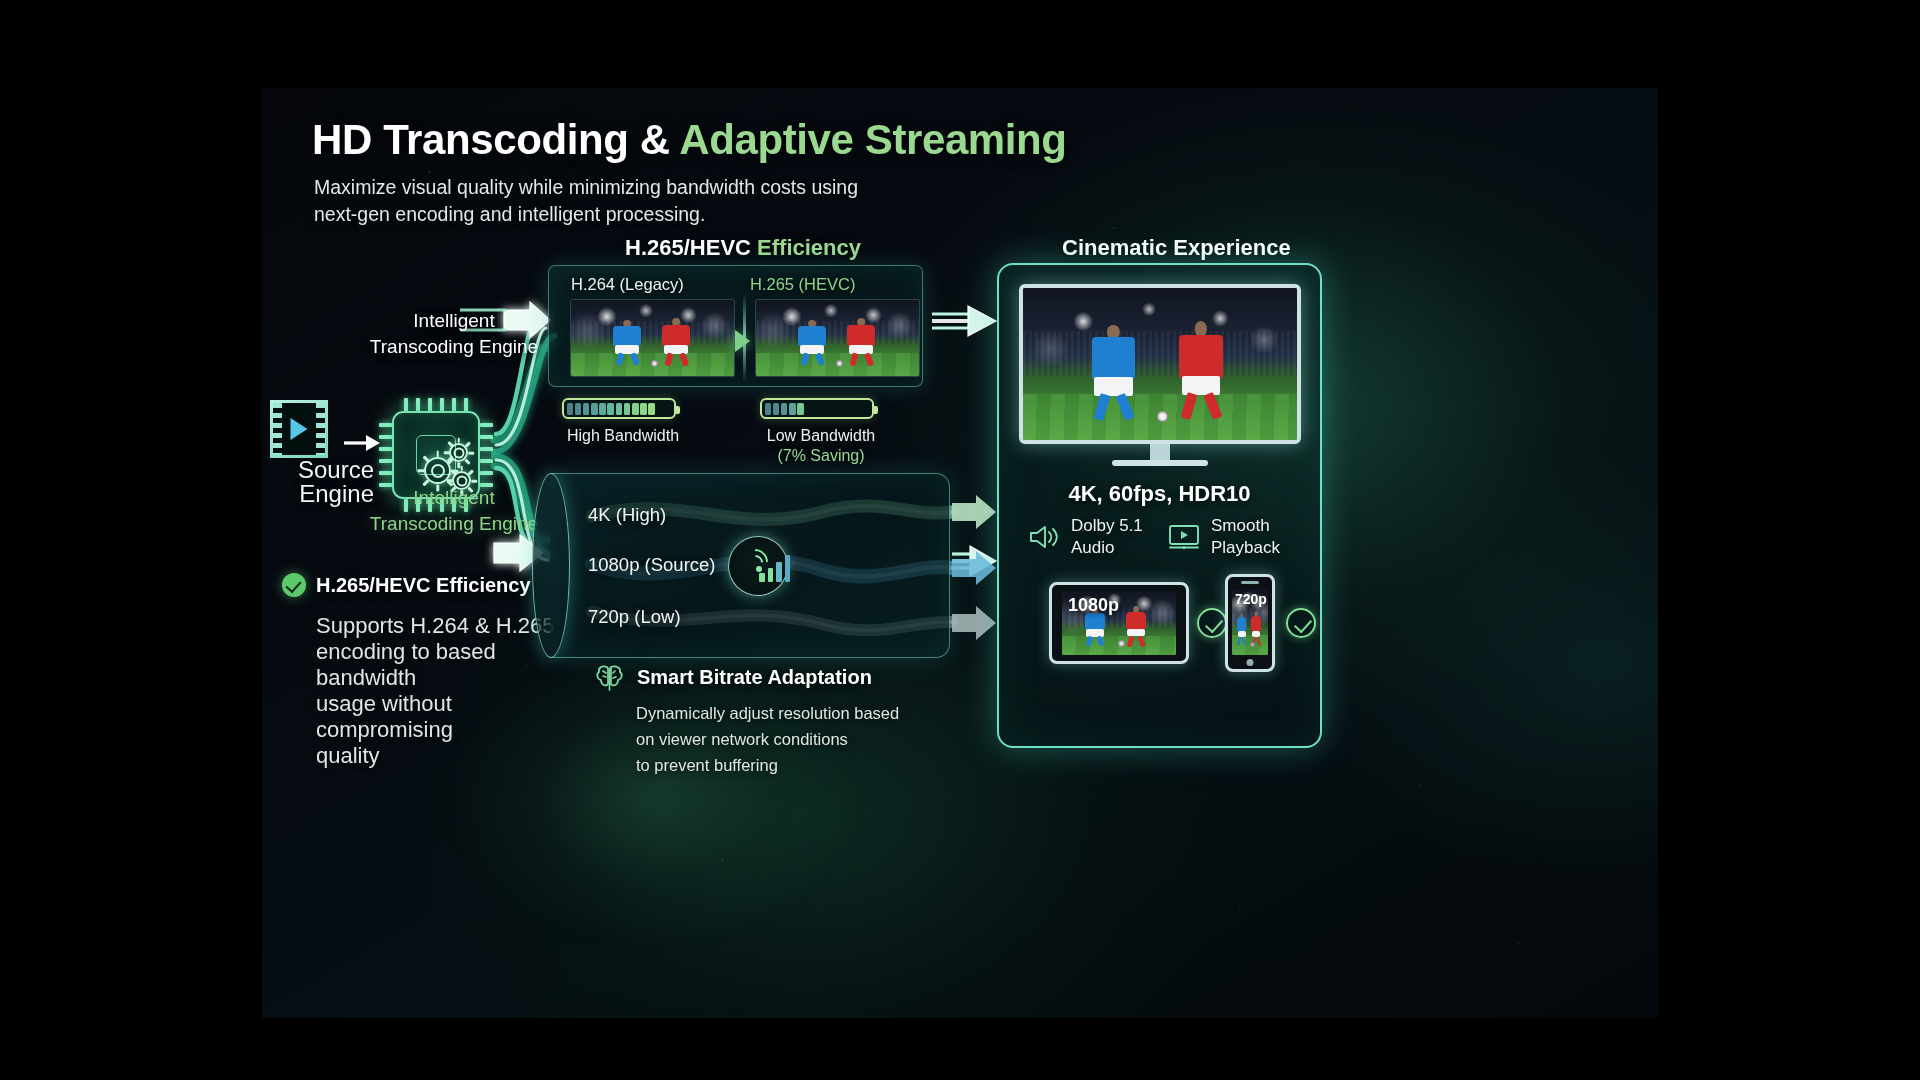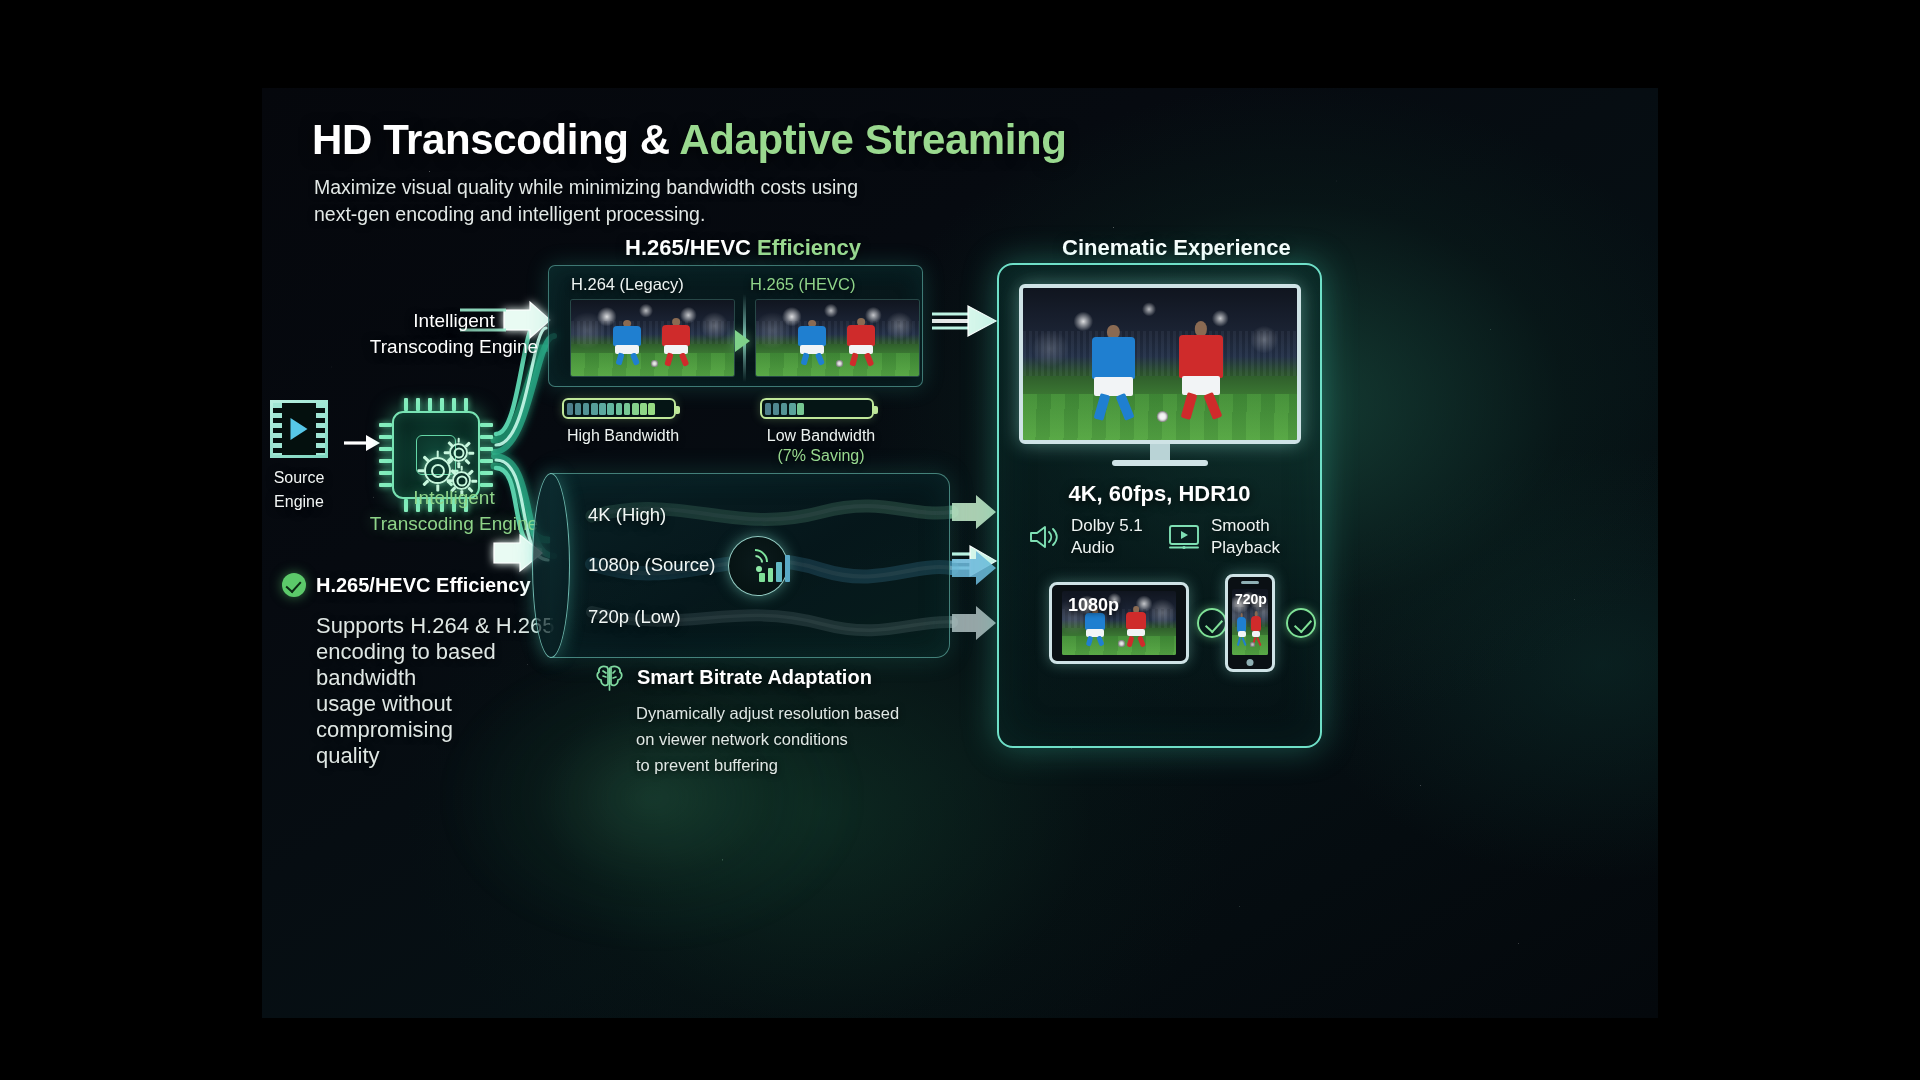--- a/index.html
+++ b/index.html
@@ -86,22 +86,23 @@
   .film-icon .perf-l, .film-icon .perf-r {
     position:absolute; top:3px; bottom:3px; width:9px;
     background: repeating-linear-gradient(to bottom, #9fe6d4 0 5px, transparent 5px 10px);
   }
   .film-icon .perf-l { left:3px; } .film-icon .perf-r { right:3px; }
   .film-icon .play {
     position:absolute; left:50%; top:50%; transform: translate(-50%,-50%);
     width:0;height:0;border-left: 17px solid #57c7e8; border-top: 11px solid transparent; border-bottom: 11px solid transparent;
   }
   #src-video .lbl {
-    margin-top: 8px; font-size: 16px; line-height: 24px; color:#f2f6f5; font-weight:400;
+    font-size: 24px; line-height: 24px; color:#f2f6f5; font-weight:400;
     text-shadow:0 2px 8px rgba(0,0,0,.8);
+    text-align:right;
   }
 
   
   #chip-title {
     position:absolute; left: 42px; top: 220px; width: 300px; text-align:center;
     font-size: 19px; line-height: 26px; color:#ffffff; font-weight:400;
     text-shadow:0 2px 10px rgba(0,0,0,.8);
   }
   #chip-caption {
     position:absolute; left: 42px; top: 397px; width: 300px; text-align:center;

